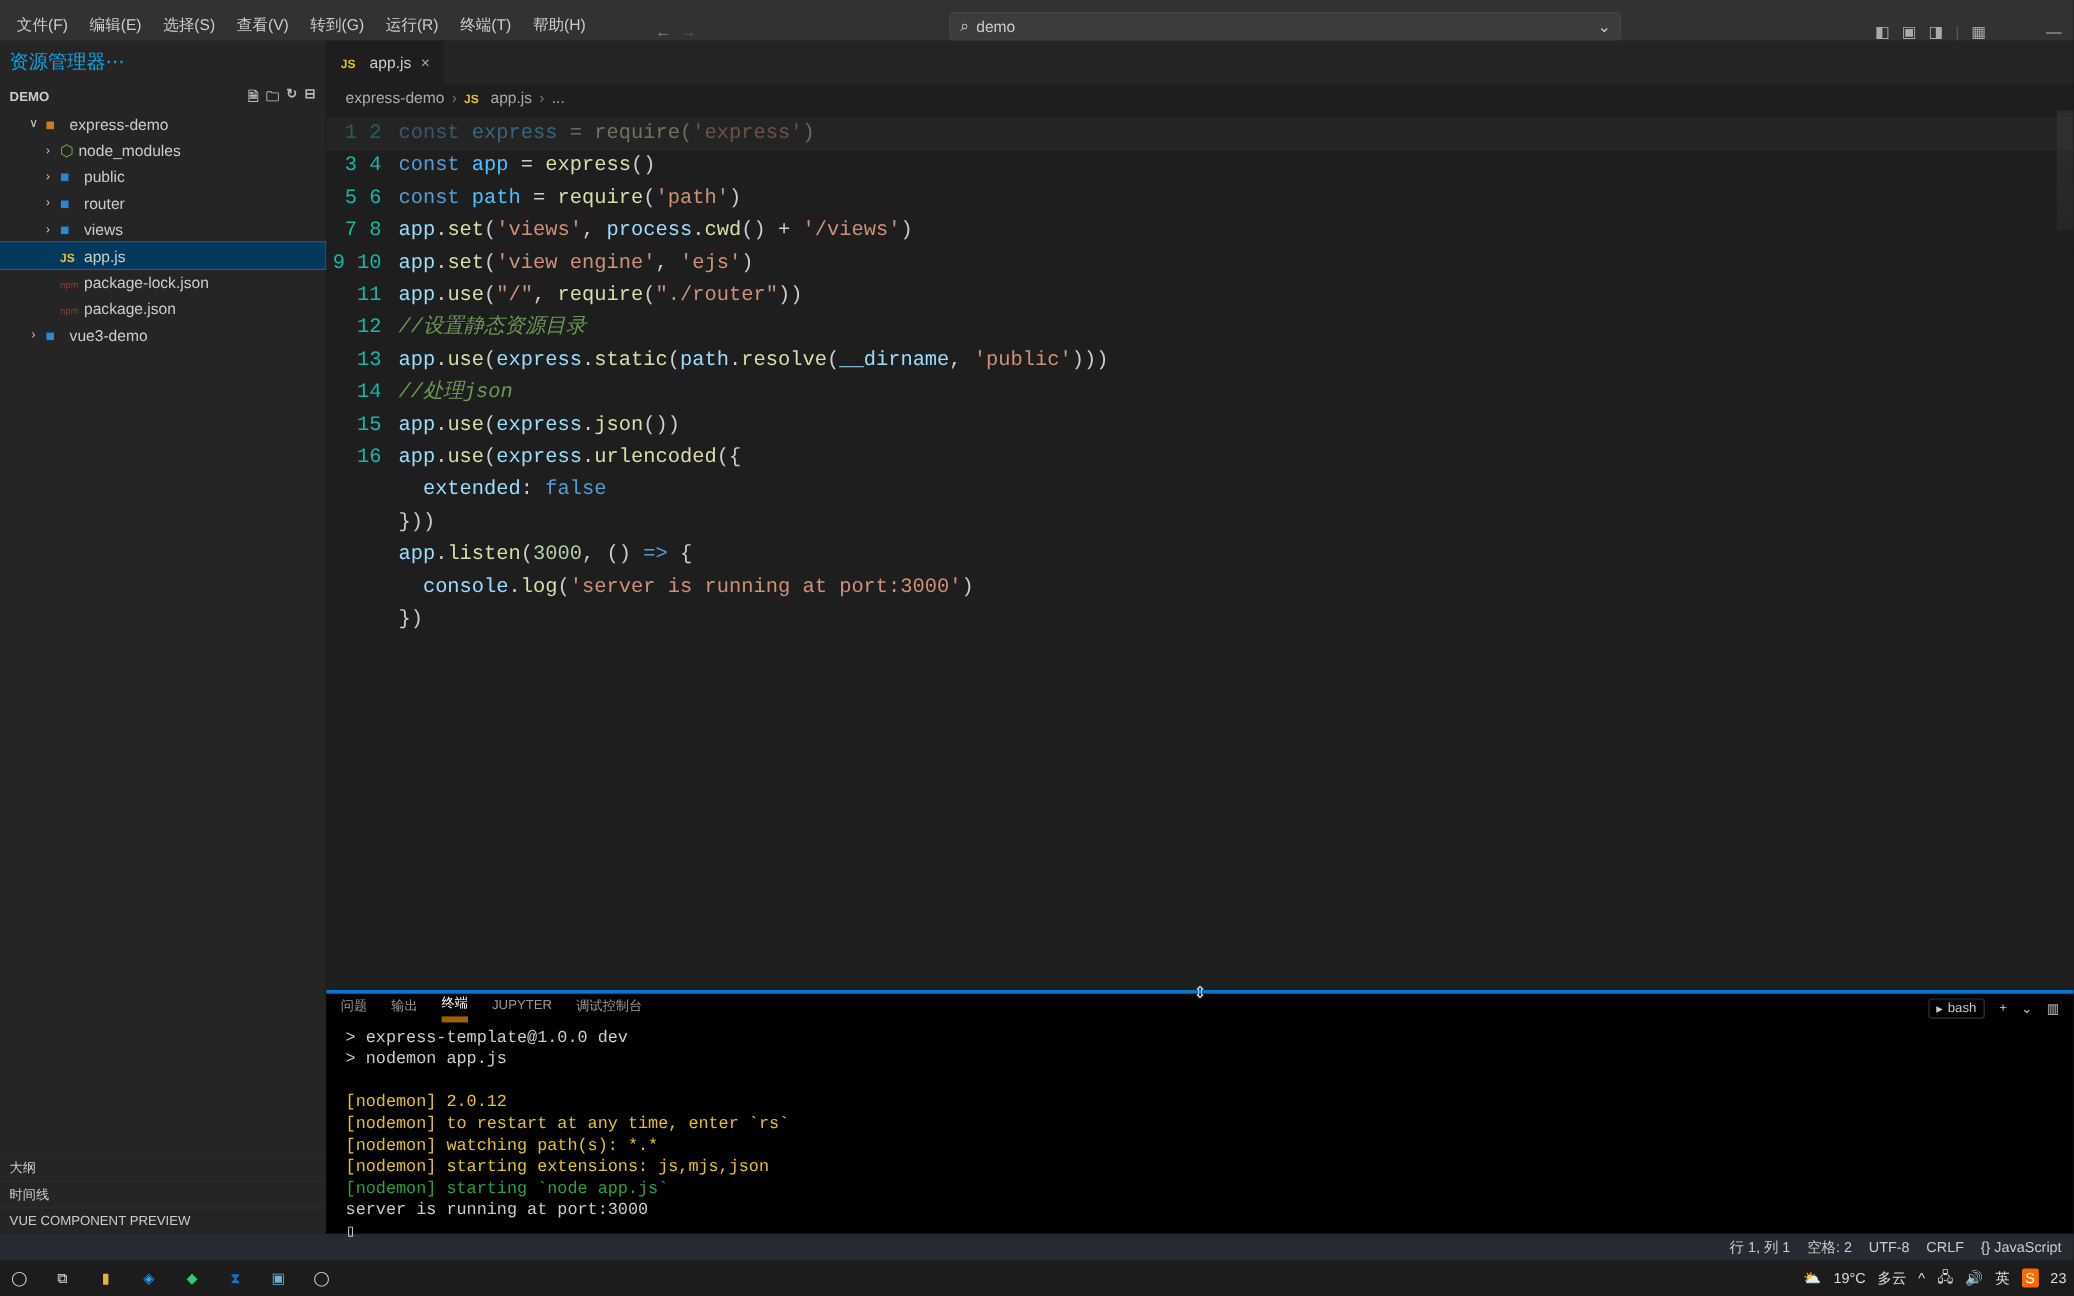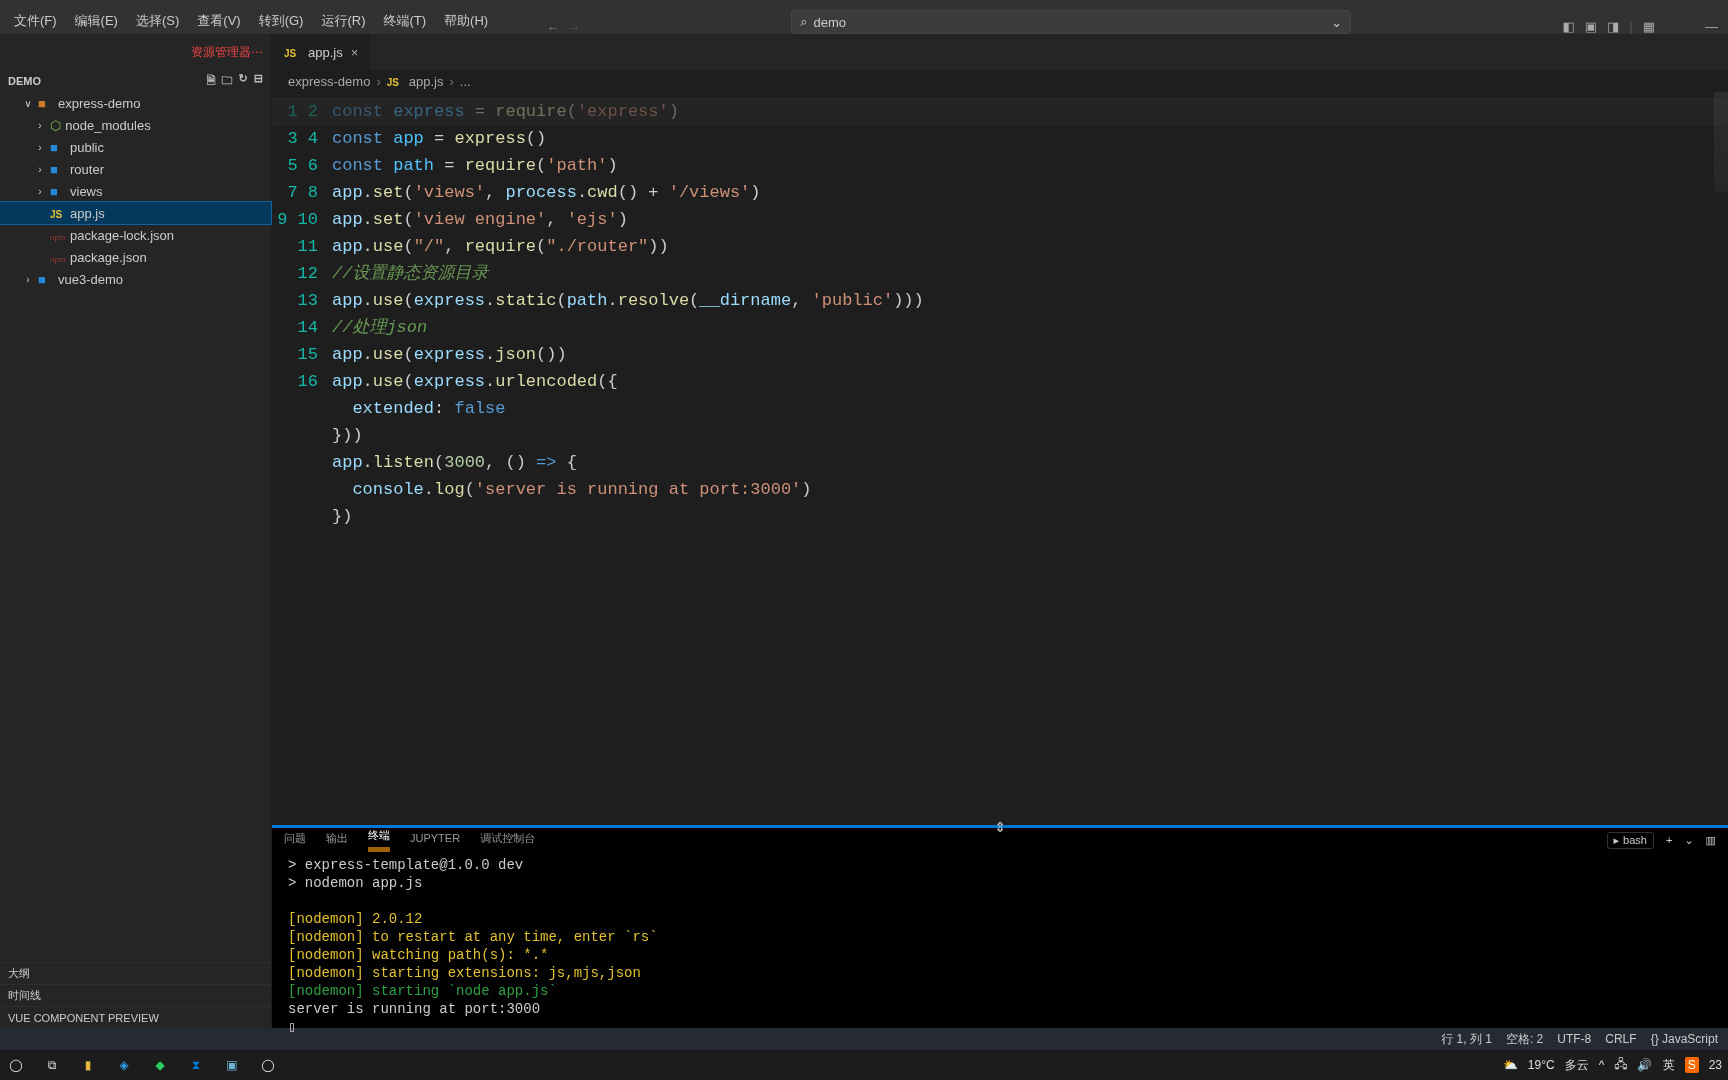--- a/index.html
+++ b/index.html
@@ -6,21 +6,21 @@
 body { font-family: "Segoe UI", -apple-system, sans-serif; background:#1e1e1e; color:#cccccc; width:1728px; height:1080px; overflow:hidden; font-size:13px; }
 .titlebar { height:34px; background:#323233; display:flex; align-items:flex-end; color:#ccc; }
 .titlebar .menu { display:flex; gap:2px; padding-left:6px; }
 .titlebar .menu span { padding:4px 8px; cursor:pointer; }
 .titlebar .navarrows { margin-left:50px; display:flex; gap:8px; color:#888; }
 .titlebar .search { flex:1; display:flex; justify-content:center; }
 .titlebar .search-box { width:560px; background:#3c3c3c; border:1px solid #454545; border-radius:4px; height:24px; display:flex; align-items:center; padding:0 8px; color:#ccc; gap:6px; }
 .titlebar .layout-icons { display:flex; gap:10px; padding-right:10px; color:#aaa; }
 .main { display:flex; height:calc(100% - 34px - 22px - 30px); }
 .sidebar { width:272px; background:#252526; display:flex; flex-direction:column; border-right:1px solid #1e1e1e; }
-.side-header { height:36px; display:flex; align-items:center; justify-content:flex-end; padding:0 8px; color:#ef4444; font-size:12px; }
+.side-header { height:36px; display:flex; align-items:center; justify-content:flex-start; padding:0 8px; color:#0ea5e9; font-size:16px; }
 .side-title { text-transform:none; }
 .section-label { height:22px; display:flex; align-items:center; padding:0 8px; font-weight:600; font-size:11px; color:#ccc; justify-content:space-between; }
 .section-actions { display:flex; gap:6px; color:#bbb; }
 .tree { font-size:13px; }
 .tree .item { height:22px; display:flex; align-items:center; padding-left:10px; gap:4px; cursor:pointer; }
 .tree .item.lvl2 { padding-left:22px; }
 .tree .item.lvl3 { padding-left:34px; }
 .tree .item.selected { background:#04395e; outline:1px solid #0e639c; }
 .tree .chev { width:12px; display:inline-block; text-align:center; color:#ccc; font-size:10px; }
 .file-icon { width:16px; height:14px; display:inline-block; }

